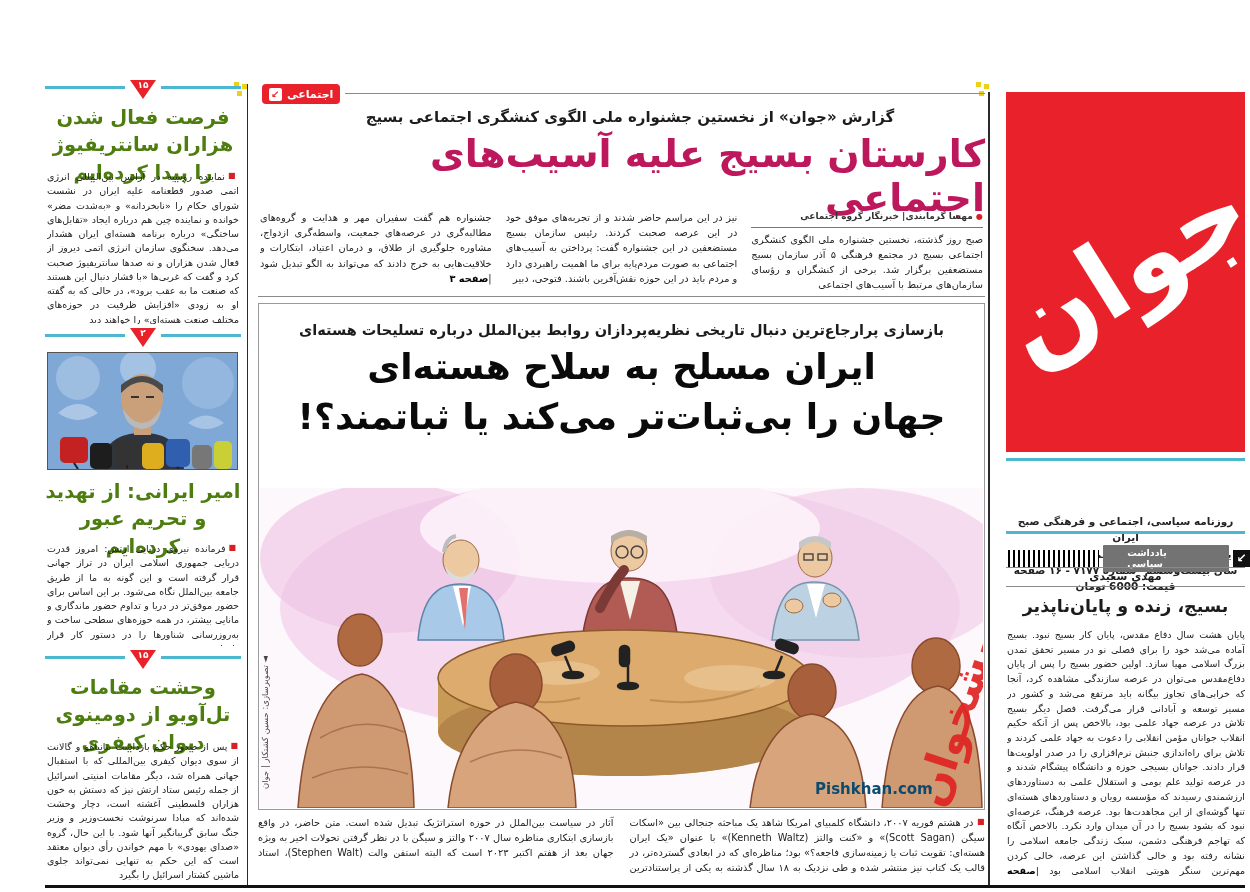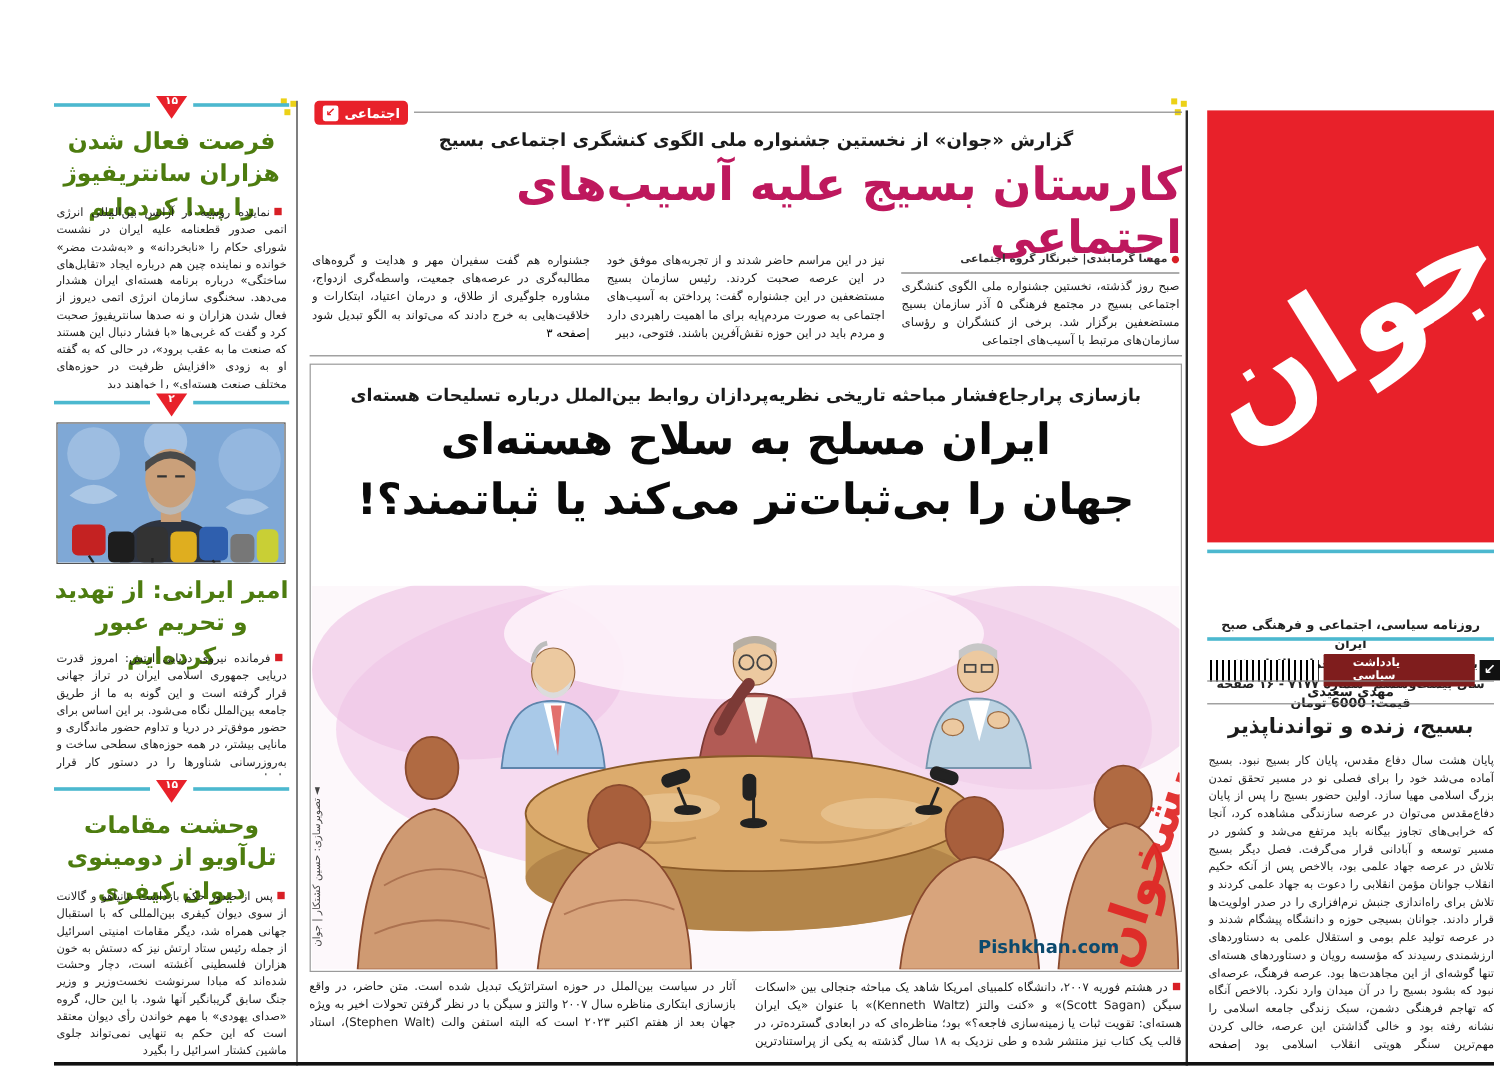--- a/index.html
+++ b/index.html
@@ -38,21 +38,21 @@
   .badge .ic { background:#fff; color:#e8212a; width:13px; height:13px; border-radius:2px;
                font-size:10px; line-height:13px; text-align:center; font-weight:bold; }
   .ts-kicker { position:absolute; text-align:center; font-weight:bold; font-size:15px; }
   .ts-head { position:absolute; text-align:right; font-weight:bold; font-size:38px;
              letter-spacing:-1px; color:#be185d; }
   .ts-cols { position:absolute; display:grid; grid-template-columns:1fr 1fr 1fr;
              gap:14px; font-size:9.8px; line-height:1.55; text-align:justify; overflow:hidden; }
   .byline { font-size:9px; font-weight:bold; color:#333; border-bottom:1px solid #777;
             padding-bottom:3px; margin-bottom:4px; white-space:nowrap; overflow:hidden; }
   .reddot { color:#d81f26; font-size:8px; }
-  .pageref { font-weight:normal; color:#000;margin-left:46px; }
+  .pageref { font-weight:bold; color:#000;margin-left:46px; }
 
   
   .feature-box { position:absolute; border:1px solid #9a9a9a; background:#fff; }
   .f-kicker { position:absolute; width:100%; text-align:center; font-weight:bold; font-size:14.5px; }
   .f-head { position:absolute; width:100%; text-align:center; font-weight:bold; font-size:36px; color:#0a0a0a; }
   .f-byline { position:absolute; width:100%; text-align:center; font-size:10px; font-weight:bold; }
   .f-byline b { border-bottom:1px solid #666; padding-bottom:2px; }
   .illus-credit { position:absolute; left:11px; bottom:20px; transform-origin:left bottom;
                   transform:rotate(-90deg); font-size:8.5px; color:#444; white-space:nowrap; }
   .wm-fa { position:absolute; color:#e02423; font-weight:bold; font-size:44px;
@@ -63,21 +63,21 @@
 
   
   .logo-box { position:absolute; background:#e8212a; overflow:hidden; }
   .logo-box .logo { position:absolute; left:50%; top:50%; transform:translate(-50%,-52%) rotate(-32deg);
                     color:#fff; font-size:105px; font-weight:bold; line-height:1; }
   .teal { position:absolute; height:3px; background:#4cb8cf; }
   .mh-info { position:absolute; text-align:center; font-size:10.5px; font-weight:bold; line-height:1.55; color:#222;margin-top:48px; }
   .bc-row { position:absolute; display:flex; align-items:center; gap:4px; direction:ltr; }
   .barcode { width:92px; height:18px;
              background:repeating-linear-gradient(90deg,#000 0 2px,#fff 2px 5px); }
-  .note-label { background:#7f1d1d; color:#fff; font-size:9.5px; font-weight:bold;
+  .note-label { background:#737373; color:#fff; font-size:9.5px; font-weight:bold;
                 padding:2px 24px 3px; border-radius:1px; }
   .note-arrow { background:#111; color:#fff; width:17px; height:17px; font-size:12px;
                 line-height:17px; text-align:center; font-weight:bold; }
   .note-author { position:absolute; text-align:center; font-size:11px; font-weight:bold; }
   .note-title { position:absolute; text-align:center; font-weight:bold; font-size:17.5px; }
   .note-body { position:absolute; font-size:9.5px; line-height:1.55; text-align:justify; overflow:hidden; }
 </style>
 </head>
 <body>
 
@@ -164,21 +164,21 @@
       <div class="byline"><span class="reddot">●</span> <span>مهسا گرمابندی| خبرنگار گروه اجتماعی</span></div>
       <span>صبح روز گذشته، نخستین جشنواره ملی الگوی کنشگری اجتماعی بسیج در مجتمع فرهنگی ۵ آذر سازمان بسیج مستضعفین برگزار شد. برخی از کنشگران و رؤسای سازمان‌های مرتبط با آسیب‌های اجتماعی</span>
     </div>
     <div><span>نیز در این مراسم حاضر شدند و از تجربه‌های موفق خود در این عرصه صحبت کردند. رئیس سازمان بسیج مستضعفین در این جشنواره گفت: پرداختن به آسیب‌های اجتماعی به صورت مردم‌پایه برای ما اهمیت راهبردی دارد و مردم باید در این حوزه نقش‌آفرین باشند. فتوحی، دبیر</span></div>
     <div><span>جشنواره هم گفت سفیران مهر و هدایت و گروه‌های مطالبه‌گری در عرصه‌های جمعیت، واسطه‌گری ازدواج، مشاوره جلوگیری از طلاق، و درمان اعتیاد، ابتکارات و خلاقیت‌هایی به خرج دادند که می‌تواند به الگو تبدیل شود |</span><span class="pageref">صفحه ۳</span></div>
   </div>
 
   <div class="hline-gray" style="left:258px; top:296px; width:727px;"></div>
 
   <div class="feature-box" style="left:258px; top:303px; width:727px; height:507px;">
-    <div class="f-kicker" style="top:18px;">بازسازی پرارجاع‌فشار مباحثه تاریخی نظریه‌پردازان روابط بین‌الملل درباره تسلیحات هسته‌ای</div>
+    <div class="f-kicker" style="top:18px;">بازسازی پرارجاع‌ترین دنبال تاریخی نظریه‌پردازان روابط بین‌الملل درباره تسلیحات هسته‌ای</div>
     <div class="f-head" style="top:42px;">ایران مسلح به سلاح هسته‌ای</div>
     <div class="f-head" style="top:92px;">جهان را بی‌ثبات‌تر می‌کند یا ثباتمند؟!</div>
 
     <div style="position:absolute; left:1px; top:184px; width:723px; height:320px; overflow:hidden;">
       <svg width="723" height="320" viewBox="0 0 723 320">
         <rect width="723" height="320" fill="#fdf8fb"></rect>
         <ellipse cx="360" cy="120" rx="340" ry="130" fill="#f3d2ec" opacity=".75"></ellipse>
         <ellipse cx="130" cy="70" rx="130" ry="75" fill="#eec2e5" opacity=".6"></ellipse>
         <ellipse cx="600" cy="85" rx="150" ry="85" fill="#f0cbe8" opacity=".6"></ellipse>
         <ellipse cx="360" cy="40" rx="200" ry="55" fill="#fdf2f9" opacity=".9"></ellipse>
@@ -268,18 +268,18 @@
   <div class="bc-row" style="left:1008px; top:545px;">
     <div class="barcode"></div>
     <div class="note-label">یادداشت سیاسی</div>
     <div class="note-arrow">↙</div>
   </div>
 
   <div class="hline-gray" style="left:1006px; top:567px; width:239px;"></div>
   <div class="note-author" style="left:1006px; top:570px; width:239px;">مهدی سعیدی</div>
   <div class="hline-gray" style="left:1006px; top:586px; width:239px;"></div>
 
-  <div class="note-title" style="left:1006px; top:596px; width:239px;">بسیج، زنده و تواند‌ناپذیر</div>
+  <div class="note-title" style="left:1006px; top:596px; width:239px;">بسیج، زنده و پایان‌ناپذیر</div>
   <div class="note-body" style="left:1007px; top:628px; width:238px; height:250px;">
     <span>پایان هشت سال دفاع مقدس، پایان کار بسیج نبود. بسیج آماده می‌شد خود را برای فصلی نو در مسیر تحقق تمدن بزرگ اسلامی مهیا سازد. اولین حضور بسیج را پس از پایان دفاع‌مقدس می‌توان در عرصه سازندگی مشاهده کرد، آنجا که خرابی‌های تجاوز بیگانه باید مرتفع می‌شد و کشور در مسیر توسعه و آبادانی قرار می‌گرفت. فصل دیگر بسیج تلاش در عرصه جهاد علمی بود، بالاخص پس از آنکه حکیم انقلاب جوانان مؤمن انقلابی را دعوت به جهاد علمی کردند و تلاش برای راه‌اندازی جنبش نرم‌افزاری را در صدر اولویت‌ها قرار دادند. جوانان بسیجی حوزه و دانشگاه پیشگام شدند و در عرصه تولید علم بومی و استقلال علمی به دستاوردهای ارزشمندی رسیدند که مؤسسه رویان و دستاوردهای هسته‌ای تنها گوشه‌ای از این مجاهدت‌ها بود. عرصه فرهنگ، عرصه‌ای نبود که بشود بسیج را در آن میدان وارد نکرد. بالاخص آنگاه که تهاجم فرهنگی دشمن، سبک زندگی جامعه اسلامی را نشانه رفته بود و خالی گذاشتن این عرصه، خالی کردن مهم‌ترین سنگر هویتی انقلاب اسلامی بود |</span><span class="pageref">صفحه ۲</span>
   </div>
 
 </div>
 
 </body></html>

